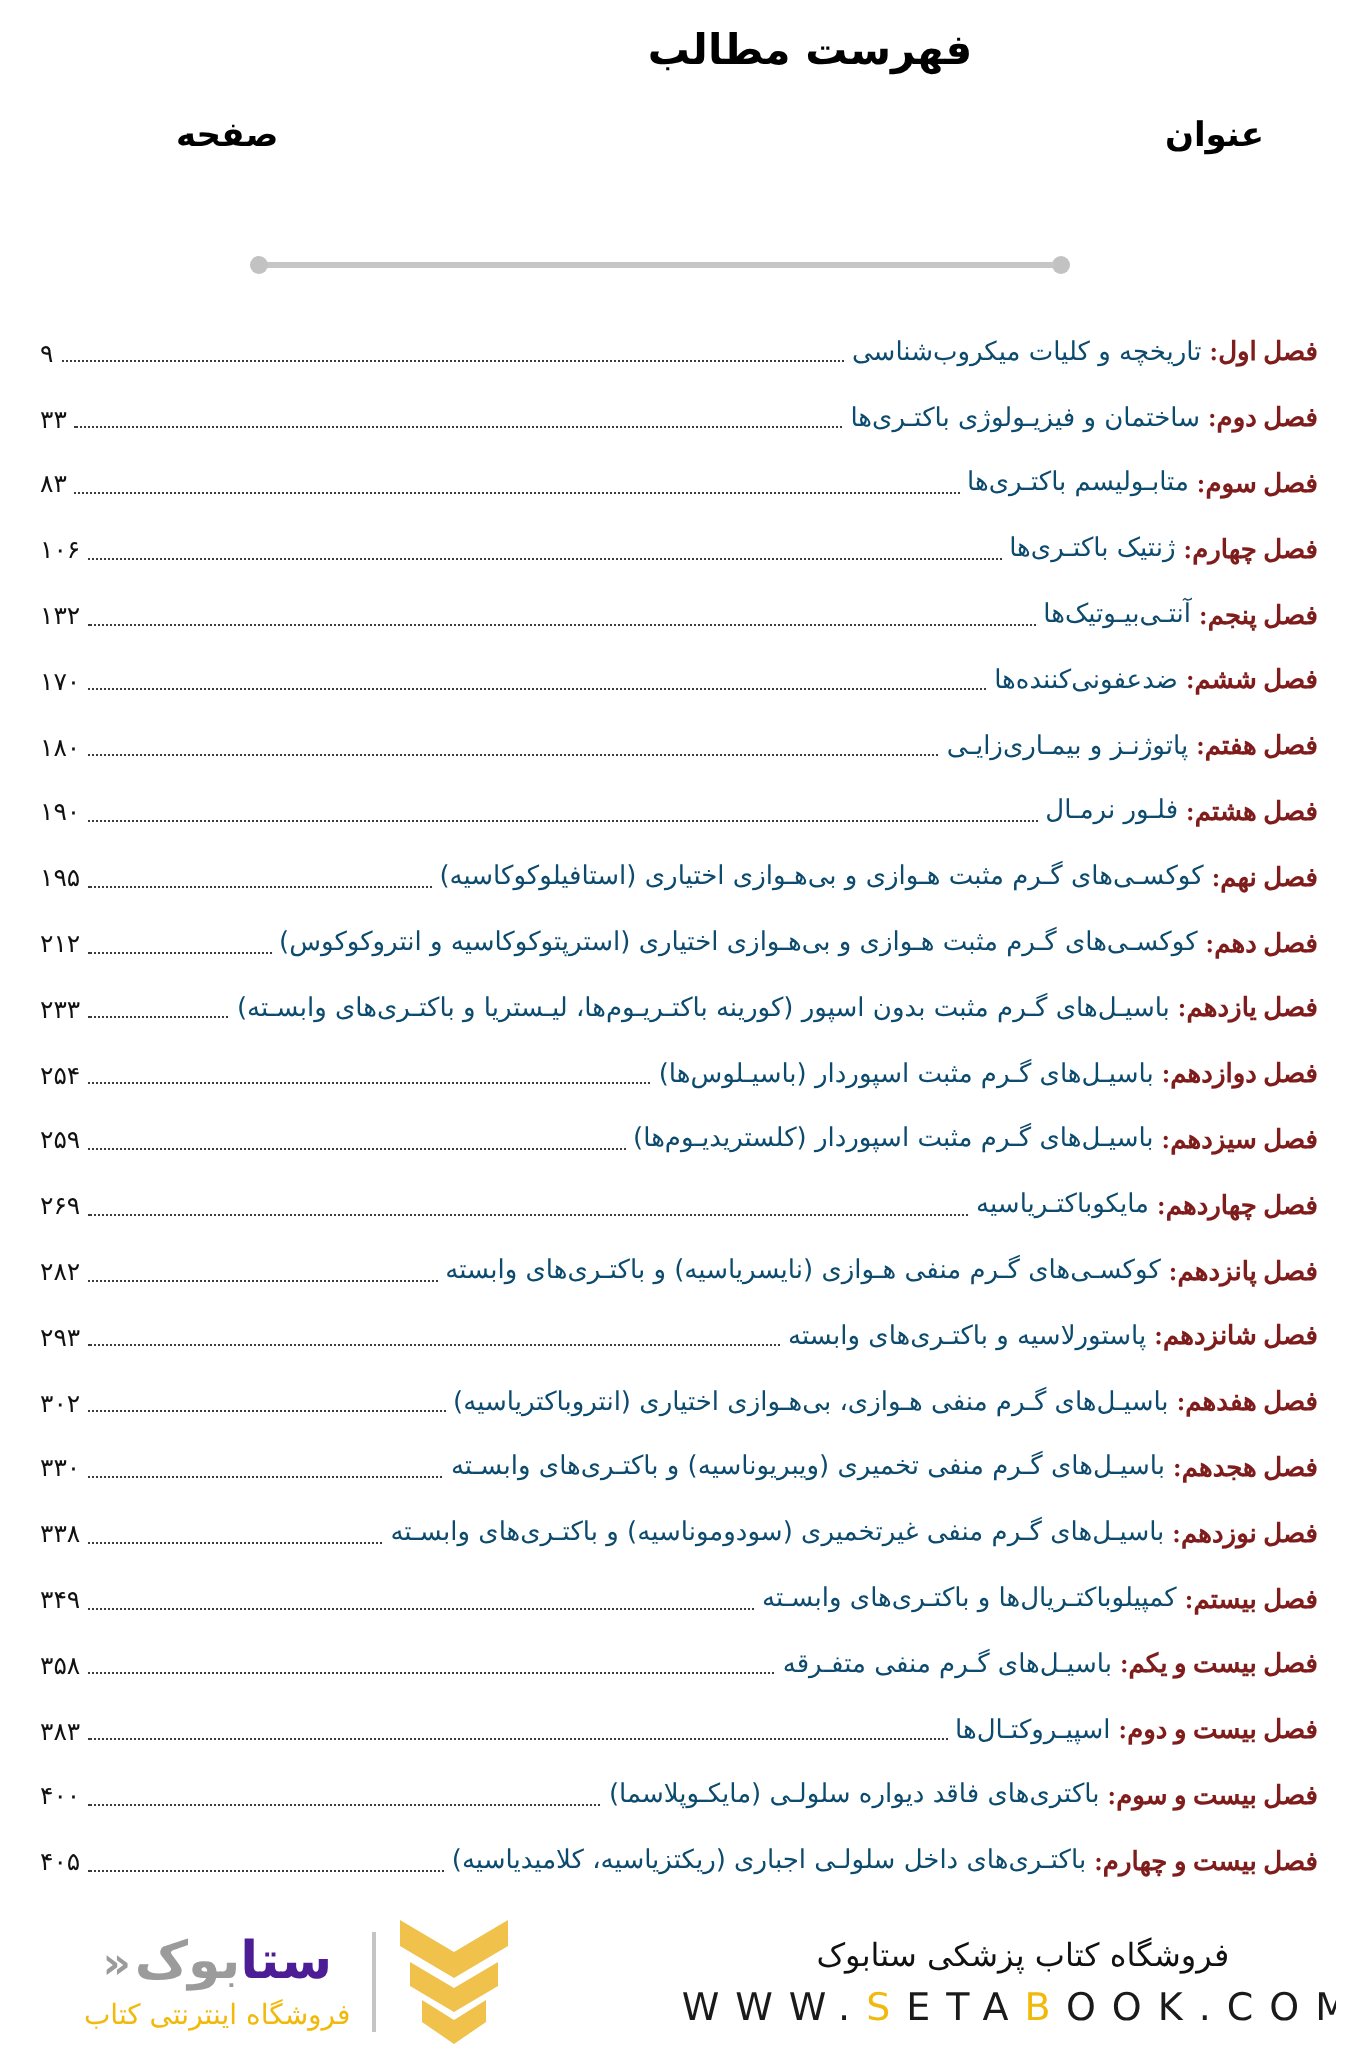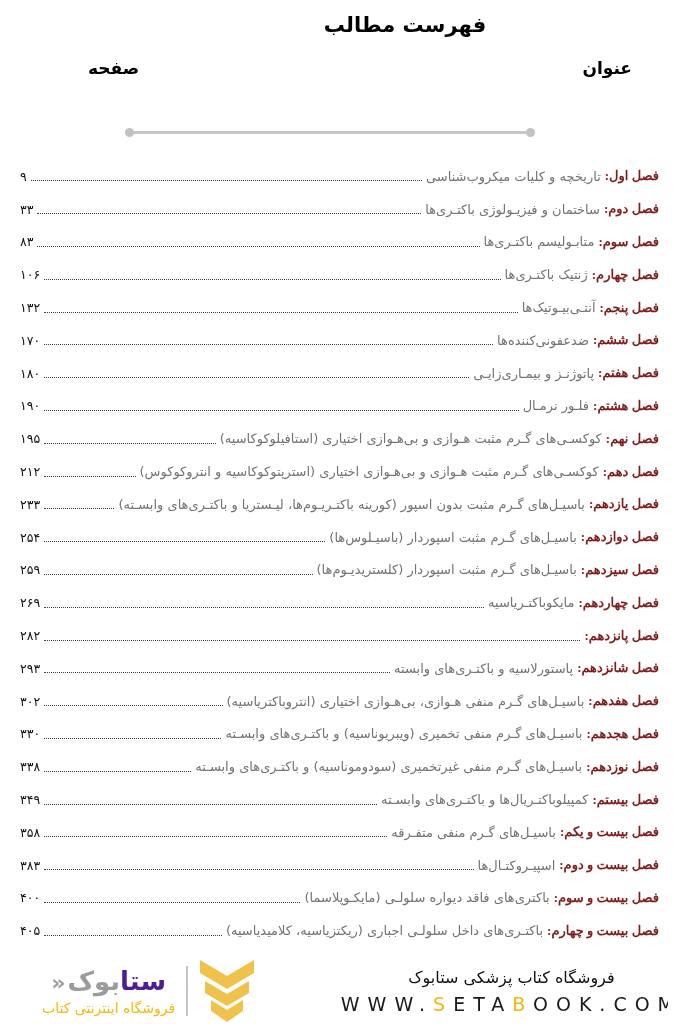--- a/index.html
+++ b/index.html
@@ -24,21 +24,21 @@
   }
   .divider .dot { width:9px; height:9px; border-radius:50%; background:#c2c2c2; flex:0 0 auto; }
   .divider .bar { flex:1 1 auto; height:3px; background:#c6c6c6; margin:0 -1px; }
   
   .toc { margin-top:23px; padding:0 9px 0 8px; }
   .toc-row {
     display:flex; direction:rtl; align-items:center; height:32.8px;
     font-size:13px; white-space:nowrap;
   }
   .toc-row .chapter-label { font-weight:700; color:#7f1d1d;font-family:Liberation Serif, serif; }
-  .toc-row .chapter-title { font-weight:400; color:#737373; margin-right:4px; }
+  .toc-row .chapter-title { font-weight:400; color:#0c4a6e; margin-right:4px; }
   .toc-row .leader {
     flex:1 1 20px; min-width:0; height:0;
     border-bottom:1.6px dotted #3c3c3c;
     align-self:center; margin:9px 4px 0 4px;
   }
   .toc-row .page-num { font-weight:400; color:#111; font-size:12.5px; flex:0 0 auto; }
   
   .footer {
     position:absolute; bottom:0; left:0; width:680px; height:66px;
     background:#ffffff; direction:ltr;
@@ -173,20 +173,21 @@
 
     <div class="toc-row">
       <span class="chapter-label">فصل چهاردهم:</span>
       <span class="chapter-title">مایکوباکتـریاسیه</span>
       <span class="leader"></span>
       <span class="page-num">۲۶۹</span>
     </div>
 
     <div class="toc-row">
       <span class="chapter-label">فصل پانزدهم:</span>
+      <span class="chapter-title">کوکسـی‌های گـرم منفی هـوازی (نایسریاسیه) و باکتـری‌های وابسته</span>
       <span class="leader"></span>
       <span class="page-num">۲۸۲</span>
     </div>
 
     <div class="toc-row">
       <span class="chapter-label">فصل شانزدهم:</span>
       <span class="chapter-title">پاستورلاسیه و باکتـری‌های وابسته</span>
       <span class="leader"></span>
       <span class="page-num">۲۹۳</span>
     </div>

